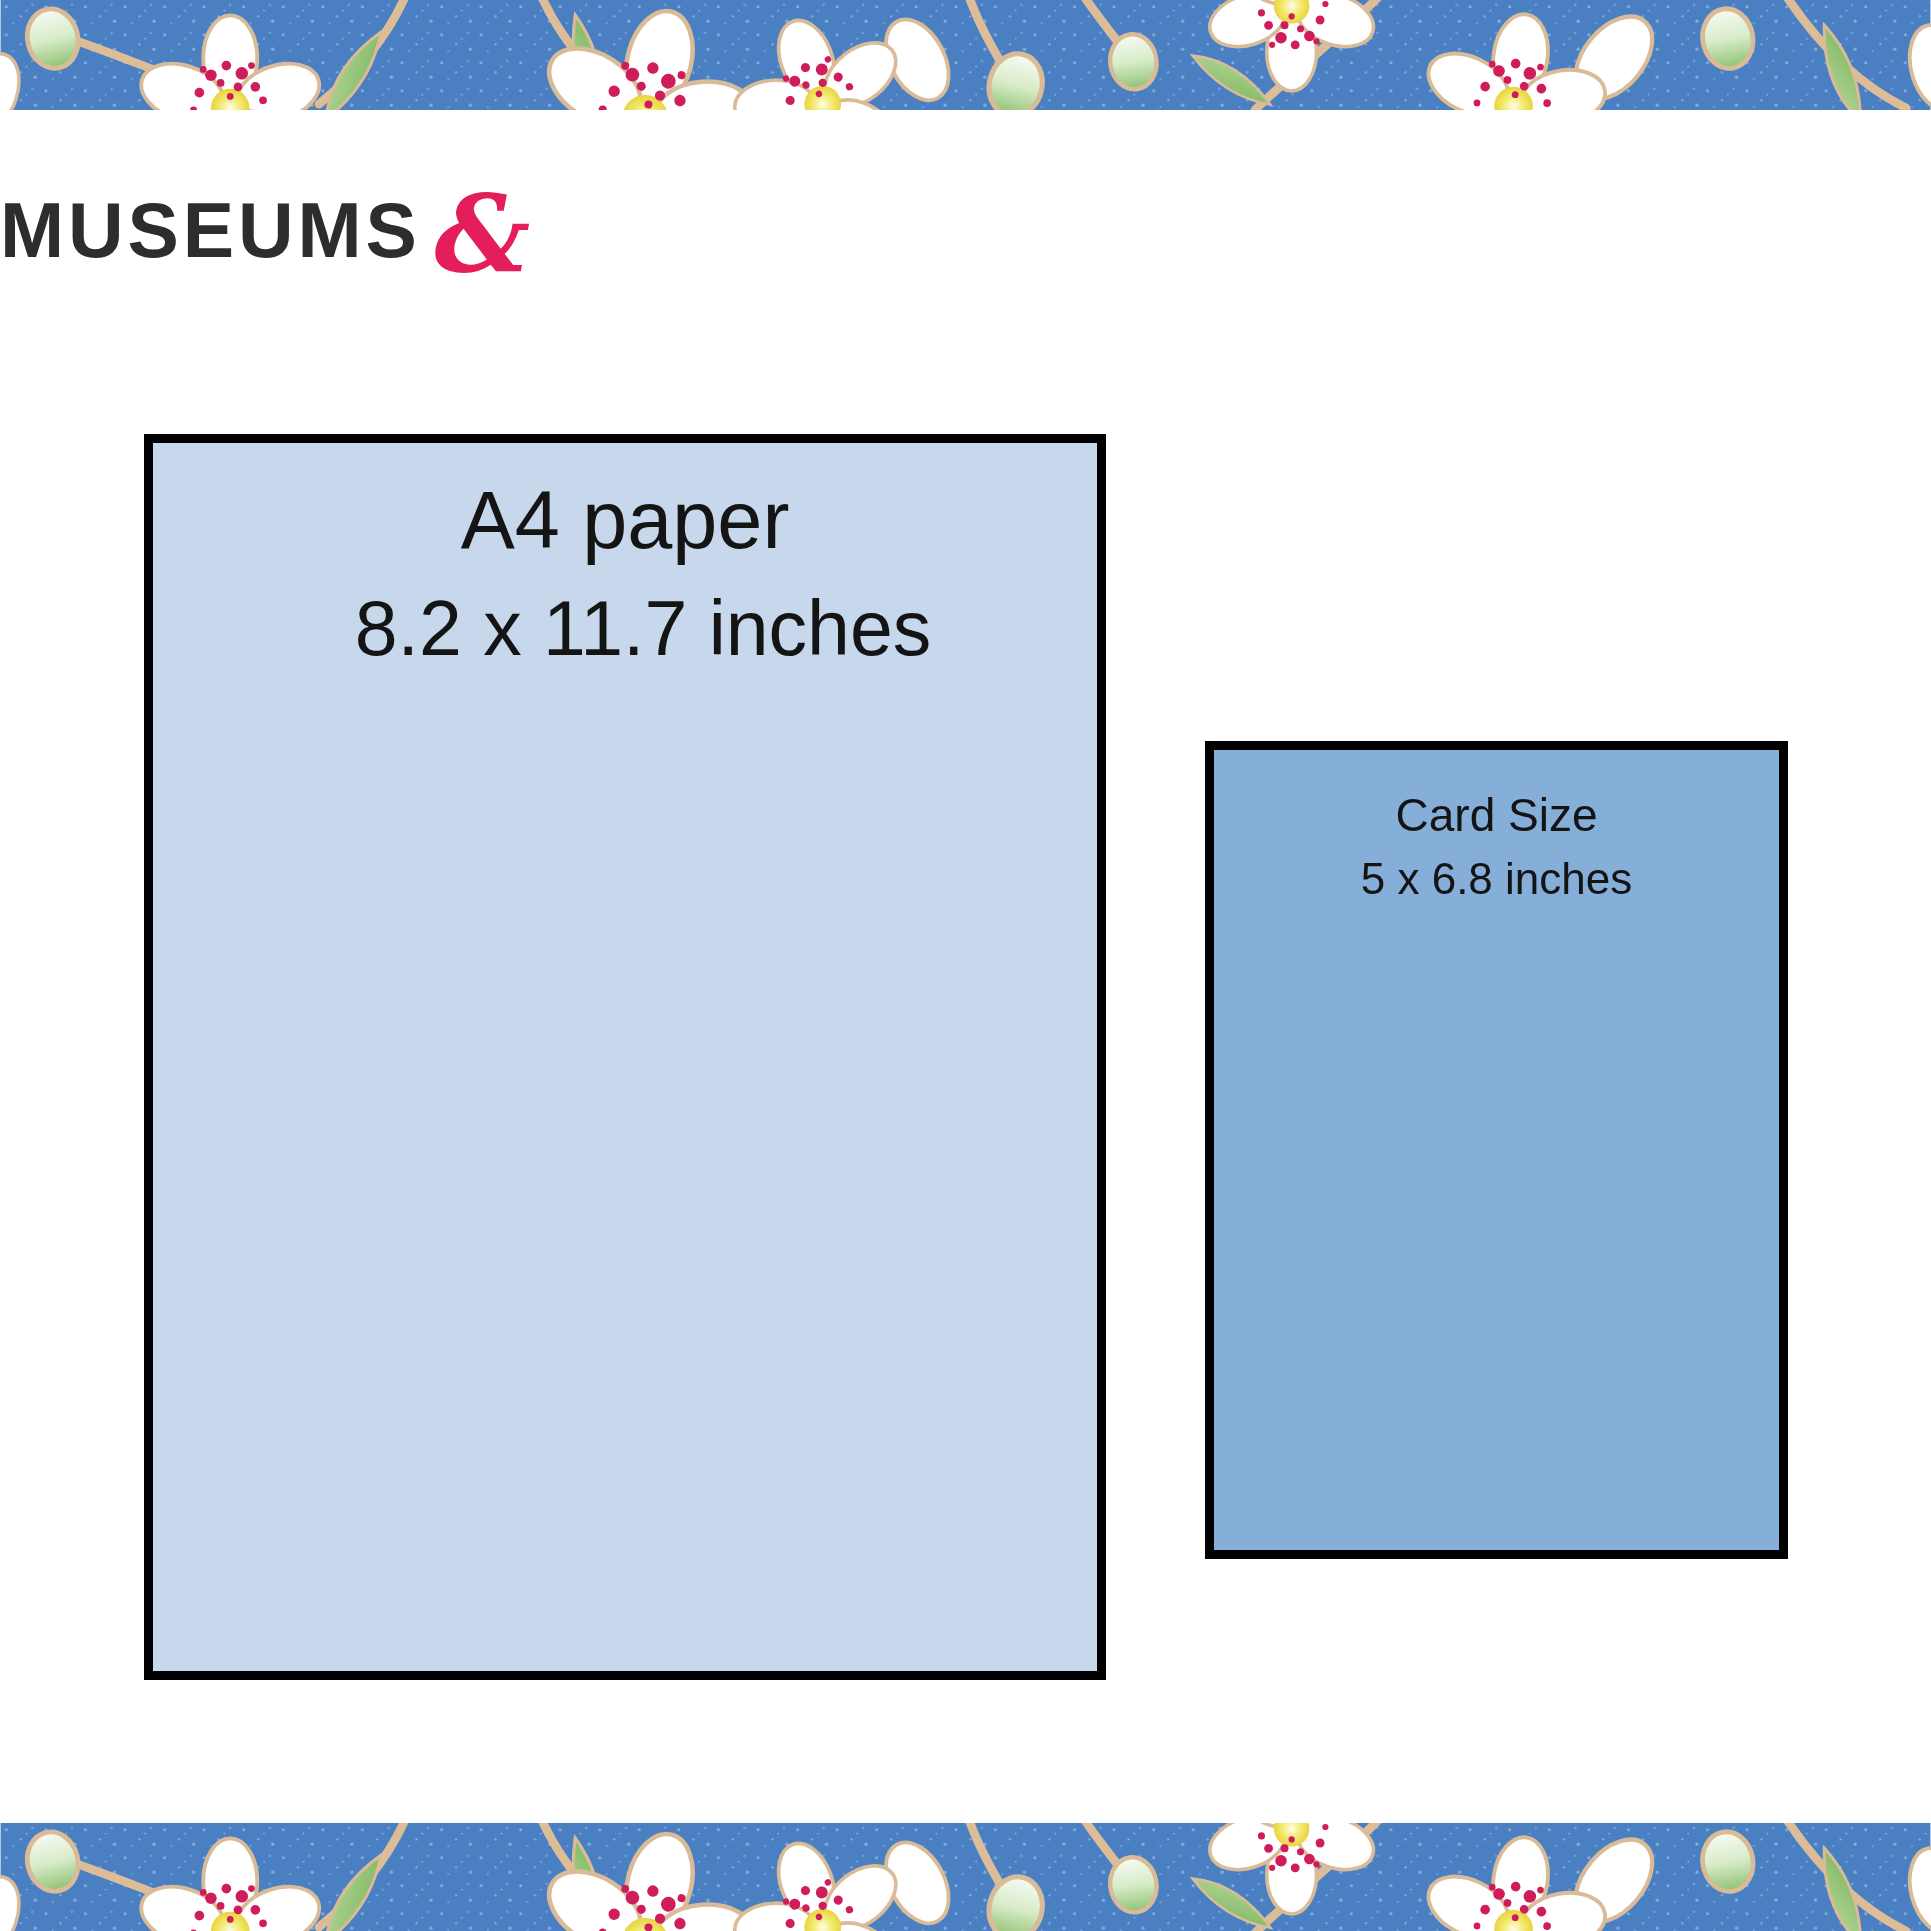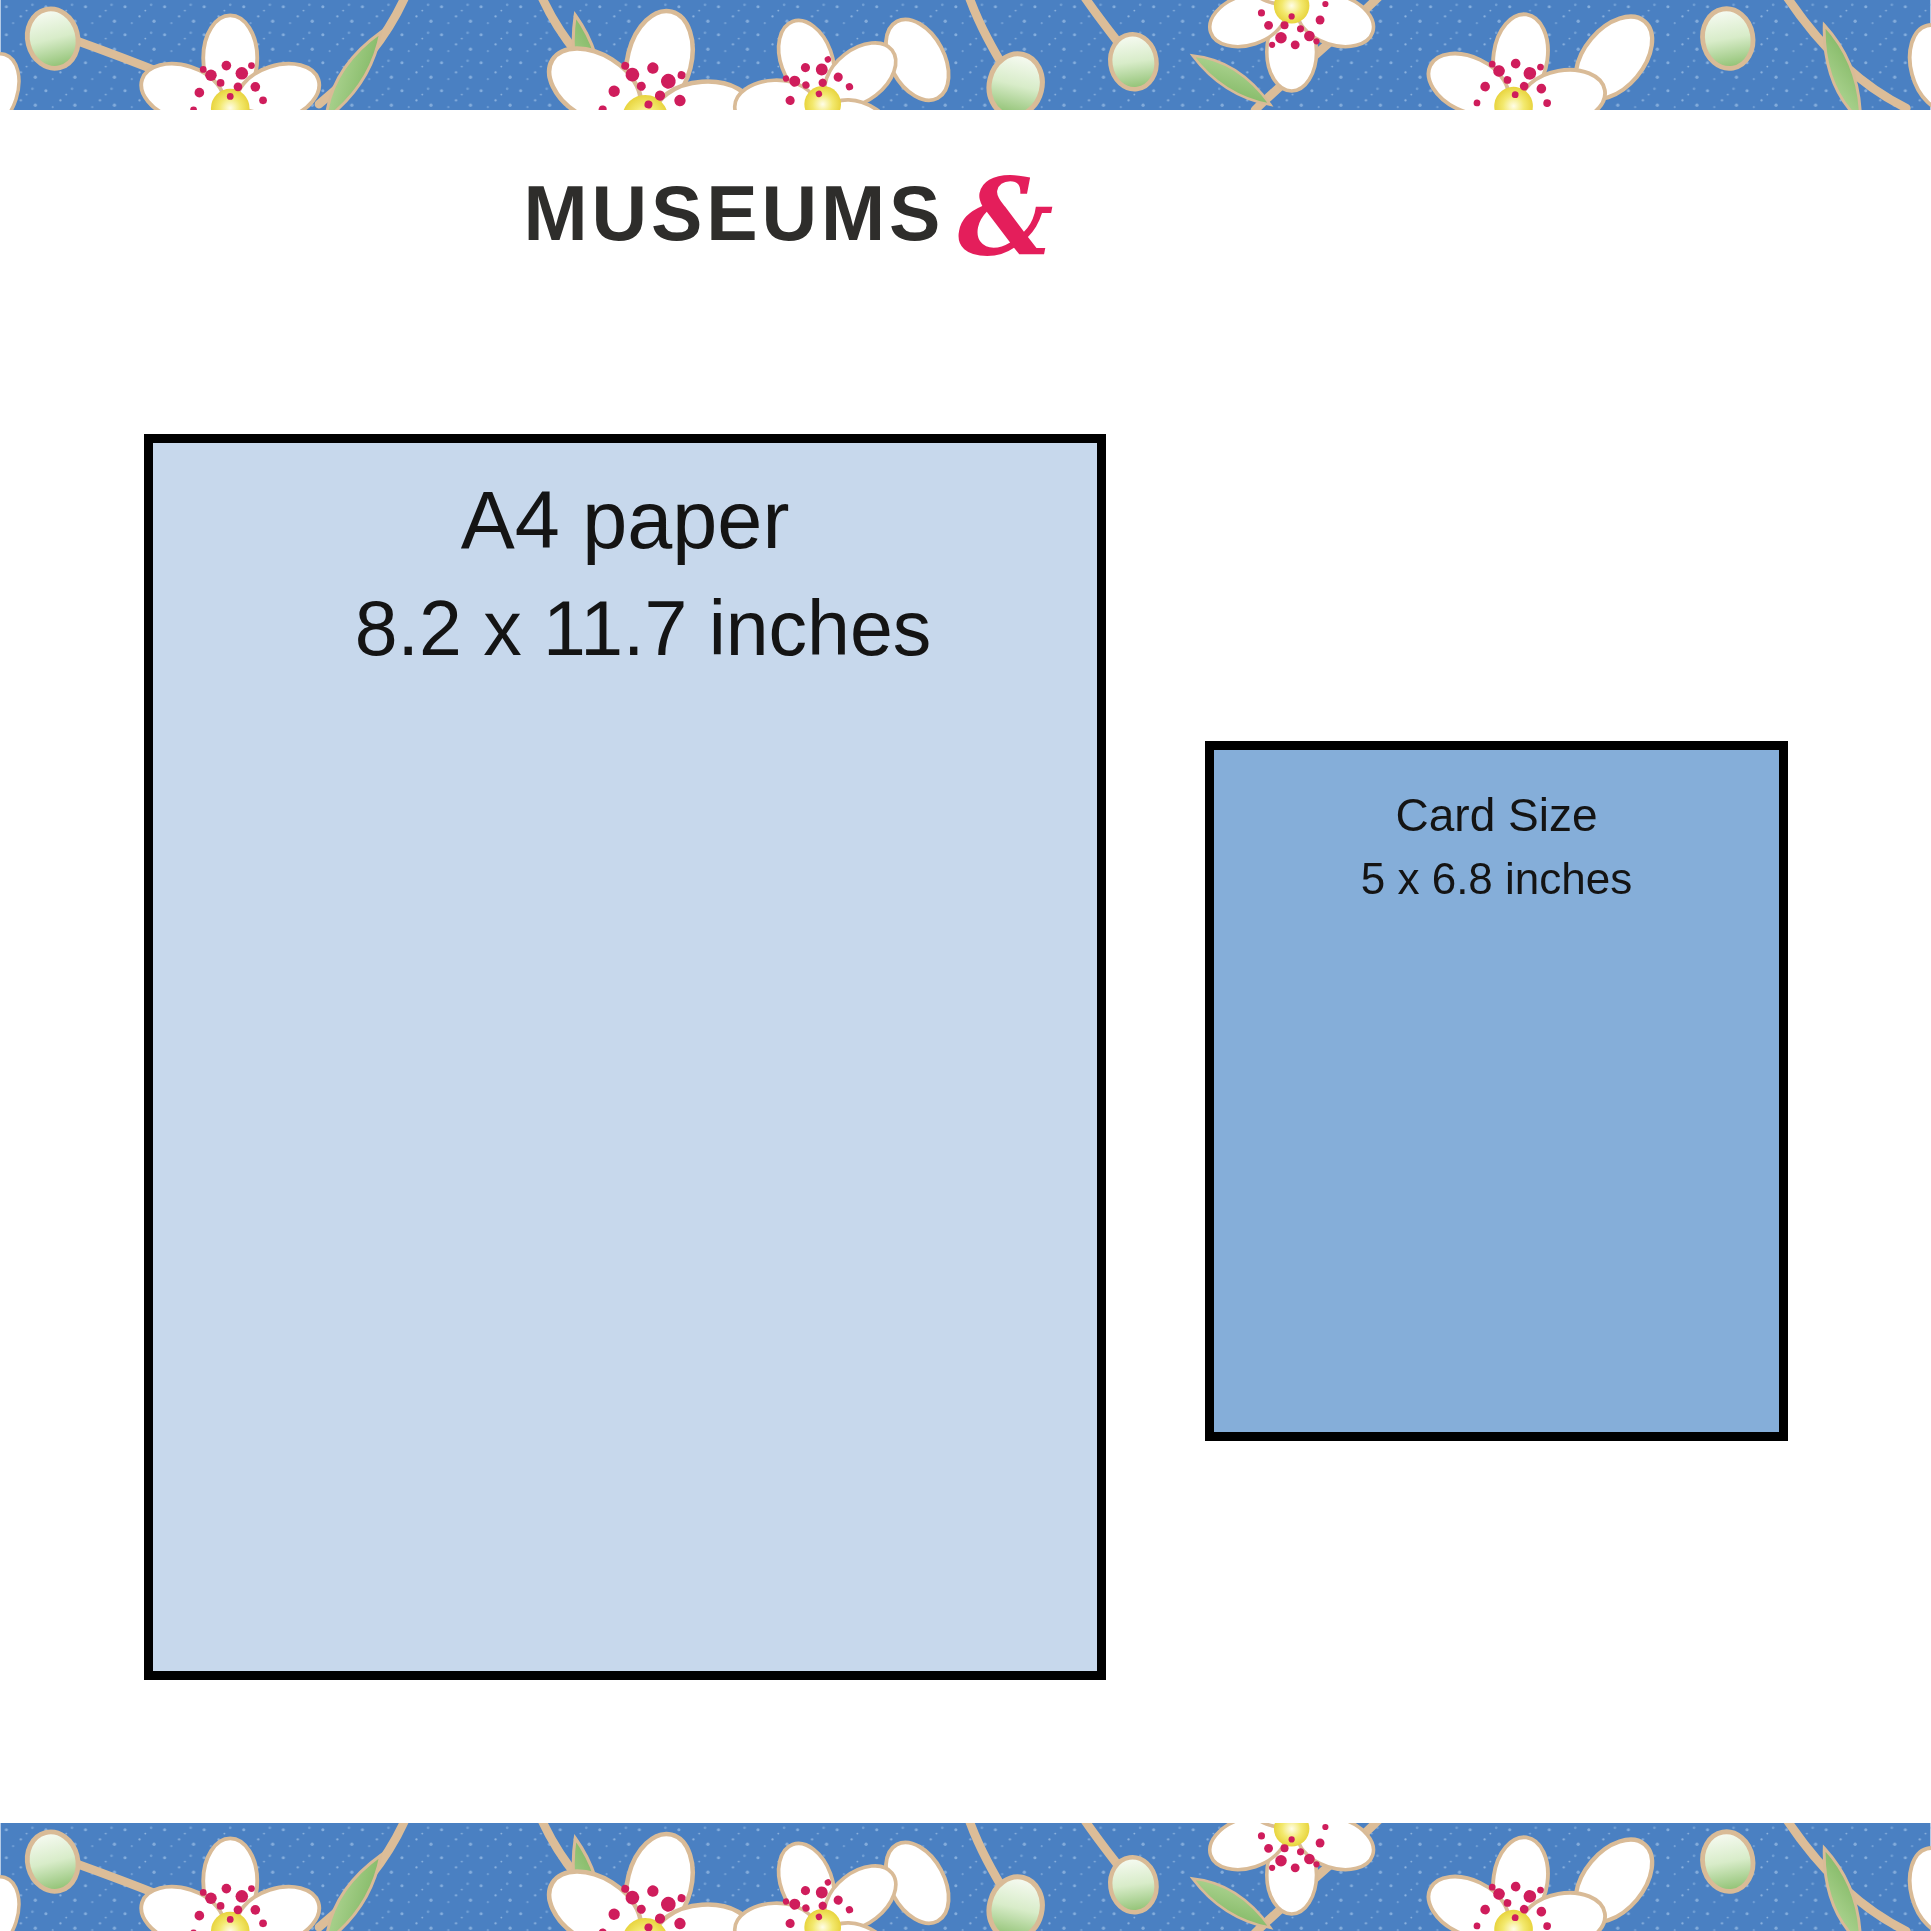--- a/index.html
+++ b/index.html
@@ -4,42 +4,42 @@
 <style>
   html,body{margin:0;padding:0;background:#fff;}
   .page{
     position:relative;width:1931px;height:1931px;background:#ffffff;
     overflow:hidden;font-family:"Liberation Sans",sans-serif;
   }
   .border-strip{position:absolute;left:0;width:1931px;height:110px;overflow:hidden;}
   .border-top{top:0;}
   .border-bottom{top:1823px;height:108px;}
   .logo{
-    position:absolute;top:162px;left:0;width:1577px;text-align:center;
+    position:absolute;top:179px;left:0;width:1577px;text-align:left;
     color:var(--logo-color,#2e2d2b);font-weight:bold;
   }
   .logo-line{font-size:77px;letter-spacing:3.9px;line-height:102px;white-space:nowrap;}
   .amp{
     font-family:"DejaVu Serif",serif;font-style:italic;font-weight:bold;
     font-size:106px;color:var(--amp-color,#e41e5b);
     margin-left:13.5px;vertical-align:-13.5px;letter-spacing:0;
     display:inline-block;line-height:0;
   }
   .panel{
     position:absolute;box-sizing:border-box;border:9.7px solid #000;
     text-align:center;color:#141414;
   }
   .a4-panel{
     left:144px;top:434px;width:962px;height:1246px;
     background:var(--a4-fill,#c7d8ec);padding-top:23px;
   }
   .a4-panel .panel-title{font-size:81px;line-height:108px;}
   .a4-panel .panel-dims{font-size:77px;line-height:108px;padding-left:36px;}
   .card-panel{
-    left:1205px;top:741px;width:583px;height:700px;
+    left:1205px;top:741px;width:583px;height:818px;
     background:var(--card-fill,#85aed9);padding-top:33px;
   }
   .card-panel .panel-title{font-size:46px;line-height:64px;}
   .card-panel .panel-dims{font-size:44px;line-height:64px;}
   .defs-svg{position:absolute;width:0;height:0;}
 </style>
 </head>
 <body>
 
 <svg class="defs-svg" aria-hidden="true">

